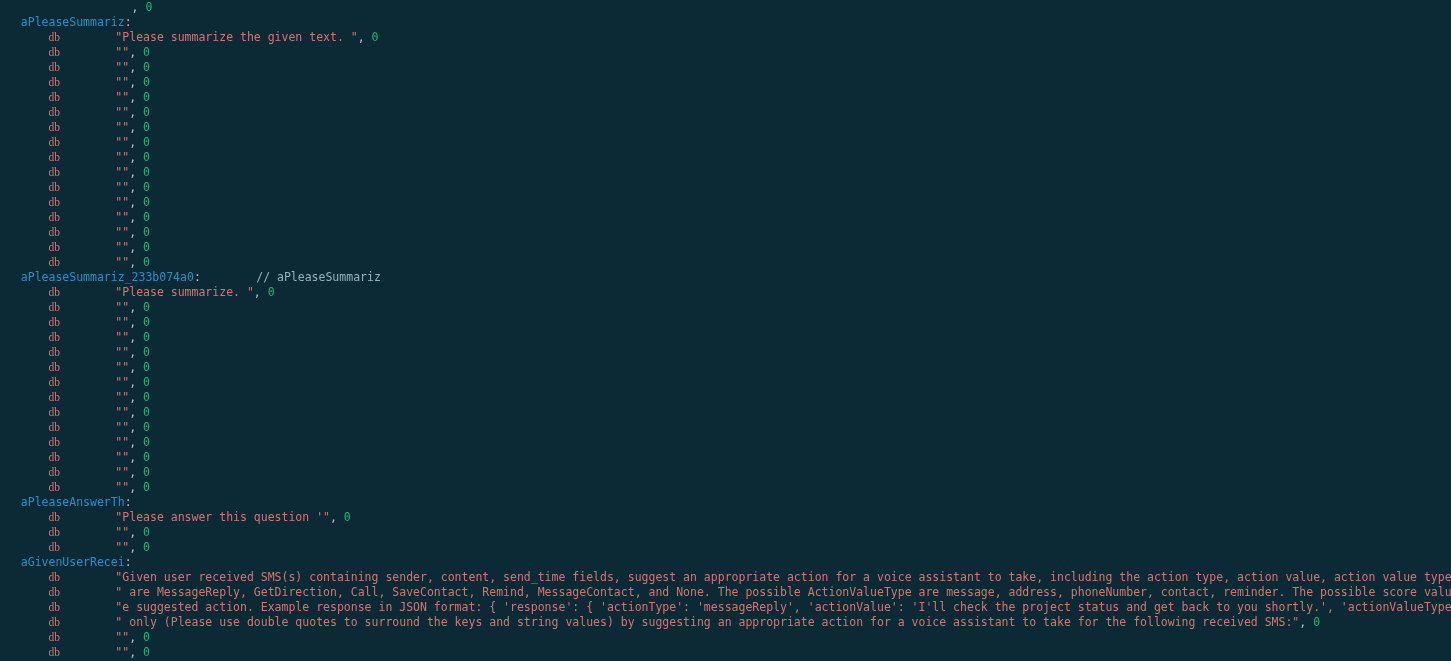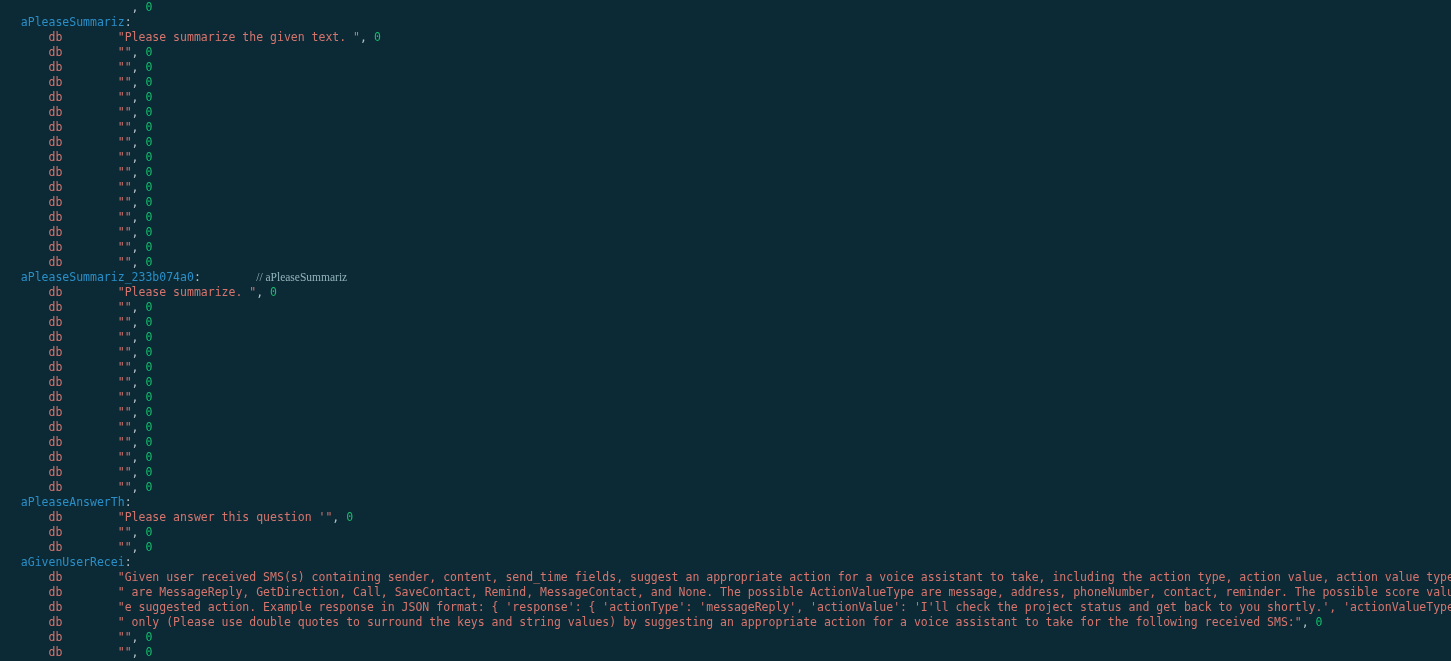--- a/index.html
+++ b/index.html
@@ -14,23 +14,23 @@
     color: #c9d1d9;
   }
   #code {
     width: 100%;
     height: 100%;
     overflow: hidden;
     white-space: pre;
     padding: 0;
   }
   .line { height: 15px; }
-  .t-mnem  { color: #d6756e; }   
+  .t-mnem  { color: #d6756e; font-family: Liberation Serif, serif; }   
   .t-str   { color: #d6756e; }   
   .t-num   { color: #16bd6c; }   
   .t-label { color: #2a8fc7; }   
   .t-punct { color: #b9c3c7; }   
-  .t-comm  { color: #94b4bc; font-family: Liberation Serif, serif; }
+  .t-comm  { color: #94b4bc; }
 </style>
 </head>
 <body>
 
 <div id="code"><div class="line"><span>                   </span><span class="t-punct">, </span><span class="t-num">0</span></div><div class="line"><span>   </span><span class="t-label">aPleaseSummariz</span><span class="t-punct">:</span></div><div class="line"><span>       </span><span class="t-mnem">db</span><span>        </span><span class="t-str">"Please summarize the given text. "</span><span class="t-punct">, </span><span class="t-num">0</span></div><div class="line"><span>       </span><span class="t-mnem">db</span><span>        </span><span class="t-str">""</span><span class="t-punct">, </span><span class="t-num">0</span></div><div class="line"><span>       </span><span class="t-mnem">db</span><span>        </span><span class="t-str">""</span><span class="t-punct">, </span><span class="t-num">0</span></div><div class="line"><span>       </span><span class="t-mnem">db</span><span>        </span><span class="t-str">""</span><span class="t-punct">, </span><span class="t-num">0</span></div><div class="line"><span>       </span><span class="t-mnem">db</span><span>        </span><span class="t-str">""</span><span class="t-punct">, </span><span class="t-num">0</span></div><div class="line"><span>       </span><span class="t-mnem">db</span><span>        </span><span class="t-str">""</span><span class="t-punct">, </span><span class="t-num">0</span></div><div class="line"><span>       </span><span class="t-mnem">db</span><span>        </span><span class="t-str">""</span><span class="t-punct">, </span><span class="t-num">0</span></div><div class="line"><span>       </span><span class="t-mnem">db</span><span>        </span><span class="t-str">""</span><span class="t-punct">, </span><span class="t-num">0</span></div><div class="line"><span>       </span><span class="t-mnem">db</span><span>        </span><span class="t-str">""</span><span class="t-punct">, </span><span class="t-num">0</span></div><div class="line"><span>       </span><span class="t-mnem">db</span><span>        </span><span class="t-str">""</span><span class="t-punct">, </span><span class="t-num">0</span></div><div class="line"><span>       </span><span class="t-mnem">db</span><span>        </span><span class="t-str">""</span><span class="t-punct">, </span><span class="t-num">0</span></div><div class="line"><span>       </span><span class="t-mnem">db</span><span>        </span><span class="t-str">""</span><span class="t-punct">, </span><span class="t-num">0</span></div><div class="line"><span>       </span><span class="t-mnem">db</span><span>        </span><span class="t-str">""</span><span class="t-punct">, </span><span class="t-num">0</span></div><div class="line"><span>       </span><span class="t-mnem">db</span><span>        </span><span class="t-str">""</span><span class="t-punct">, </span><span class="t-num">0</span></div><div class="line"><span>       </span><span class="t-mnem">db</span><span>        </span><span class="t-str">""</span><span class="t-punct">, </span><span class="t-num">0</span></div><div class="line"><span>       </span><span class="t-mnem">db</span><span>        </span><span class="t-str">""</span><span class="t-punct">, </span><span class="t-num">0</span></div><div class="line"><span>   </span><span class="t-label">aPleaseSummariz_233b074a0</span><span class="t-punct">:</span><span>        </span><span class="t-comm">// aPleaseSummariz</span></div><div class="line"><span>       </span><span class="t-mnem">db</span><span>        </span><span class="t-str">"Please summarize. "</span><span class="t-punct">, </span><span class="t-num">0</span></div><div class="line"><span>       </span><span class="t-mnem">db</span><span>        </span><span class="t-str">""</span><span class="t-punct">, </span><span class="t-num">0</span></div><div class="line"><span>       </span><span class="t-mnem">db</span><span>        </span><span class="t-str">""</span><span class="t-punct">, </span><span class="t-num">0</span></div><div class="line"><span>       </span><span class="t-mnem">db</span><span>        </span><span class="t-str">""</span><span class="t-punct">, </span><span class="t-num">0</span></div><div class="line"><span>       </span><span class="t-mnem">db</span><span>        </span><span class="t-str">""</span><span class="t-punct">, </span><span class="t-num">0</span></div><div class="line"><span>       </span><span class="t-mnem">db</span><span>        </span><span class="t-str">""</span><span class="t-punct">, </span><span class="t-num">0</span></div><div class="line"><span>       </span><span class="t-mnem">db</span><span>        </span><span class="t-str">""</span><span class="t-punct">, </span><span class="t-num">0</span></div><div class="line"><span>       </span><span class="t-mnem">db</span><span>        </span><span class="t-str">""</span><span class="t-punct">, </span><span class="t-num">0</span></div><div class="line"><span>       </span><span class="t-mnem">db</span><span>        </span><span class="t-str">""</span><span class="t-punct">, </span><span class="t-num">0</span></div><div class="line"><span>       </span><span class="t-mnem">db</span><span>        </span><span class="t-str">""</span><span class="t-punct">, </span><span class="t-num">0</span></div><div class="line"><span>       </span><span class="t-mnem">db</span><span>        </span><span class="t-str">""</span><span class="t-punct">, </span><span class="t-num">0</span></div><div class="line"><span>       </span><span class="t-mnem">db</span><span>        </span><span class="t-str">""</span><span class="t-punct">, </span><span class="t-num">0</span></div><div class="line"><span>       </span><span class="t-mnem">db</span><span>        </span><span class="t-str">""</span><span class="t-punct">, </span><span class="t-num">0</span></div><div class="line"><span>       </span><span class="t-mnem">db</span><span>        </span><span class="t-str">""</span><span class="t-punct">, </span><span class="t-num">0</span></div><div class="line"><span>   </span><span class="t-label">aPleaseAnswerTh</span><span class="t-punct">:</span></div><div class="line"><span>       </span><span class="t-mnem">db</span><span>        </span><span class="t-str">"Please answer this question '"</span><span class="t-punct">, </span><span class="t-num">0</span></div><div class="line"><span>       </span><span class="t-mnem">db</span><span>        </span><span class="t-str">""</span><span class="t-punct">, </span><span class="t-num">0</span></div><div class="line"><span>       </span><span class="t-mnem">db</span><span>        </span><span class="t-str">""</span><span class="t-punct">, </span><span class="t-num">0</span></div><div class="line"><span>   </span><span class="t-label">aGivenUserRecei</span><span class="t-punct">:</span></div><div class="line"><span>       </span><span class="t-mnem">db</span><span>        </span><span class="t-str">"Given user received SMS(s) containing sender, content, send_time fields, suggest an appropriate action for a voice assistant to take, including the action type, action value, action value type, and confidence sco</span></div><div class="line"><span>       </span><span class="t-mnem">db</span><span>        </span><span class="t-str">" are MessageReply, GetDirection, Call, SaveContact, Remind, MessageContact, and None. The possible ActionValueType are message, address, phoneNumber, contact, reminder. The possible score value ranges from 0 to 1</span></div><div class="line"><span>       </span><span class="t-mnem">db</span><span>        </span><span class="t-str">"e suggested action. Example response in JSON format: { 'response': { 'actionType': 'messageReply', 'actionValue': 'I'll check the project status and get back to you shortly.', 'actionValueType': 'message', 'score</span></div><div class="line"><span>       </span><span class="t-mnem">db</span><span>        </span><span class="t-str">" only (Please use double quotes to surround the keys and string values) by suggesting an appropriate action for a voice assistant to take for the following received SMS:"</span><span class="t-punct">, </span><span class="t-num">0</span></div><div class="line"><span>       </span><span class="t-mnem">db</span><span>        </span><span class="t-str">""</span><span class="t-punct">, </span><span class="t-num">0</span></div><div class="line"><span>       </span><span class="t-mnem">db</span><span>        </span><span class="t-str">""</span><span class="t-punct">, </span><span class="t-num">0</span></div><div class="line"><span>       </span><span class="t-mnem">db</span><span>        </span><span class="t-str">""</span><span class="t-punct">, </span><span class="t-num">0</span></div></div>
 
 </body></html>

